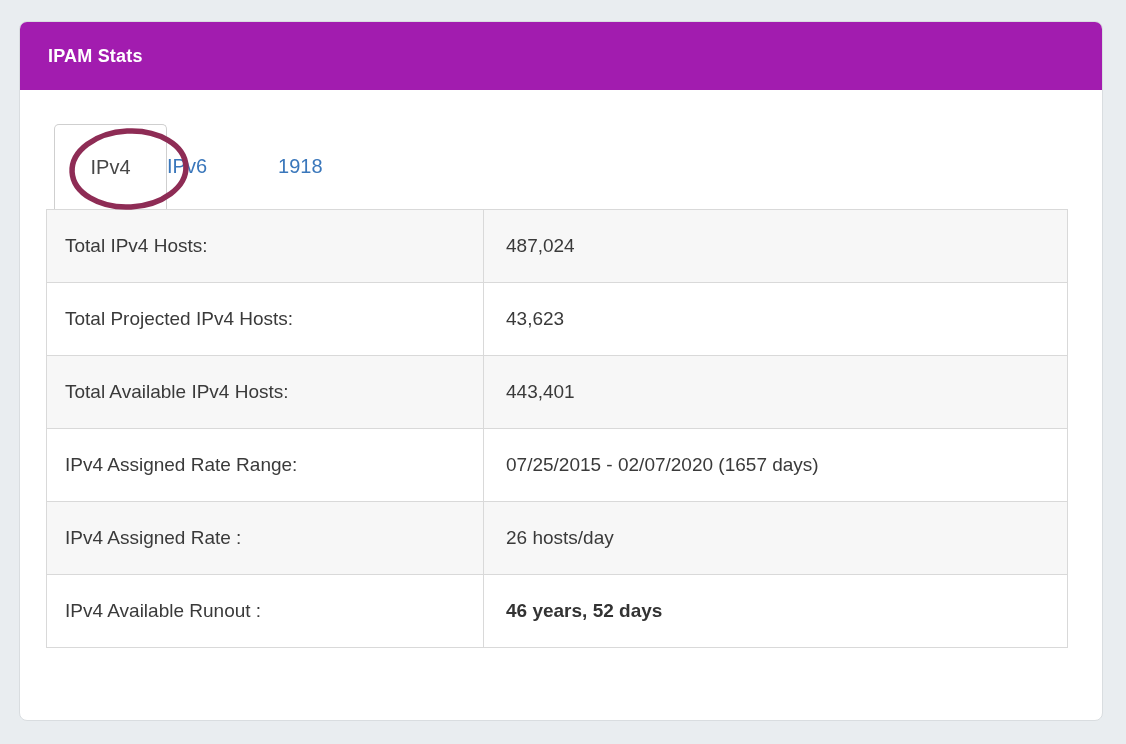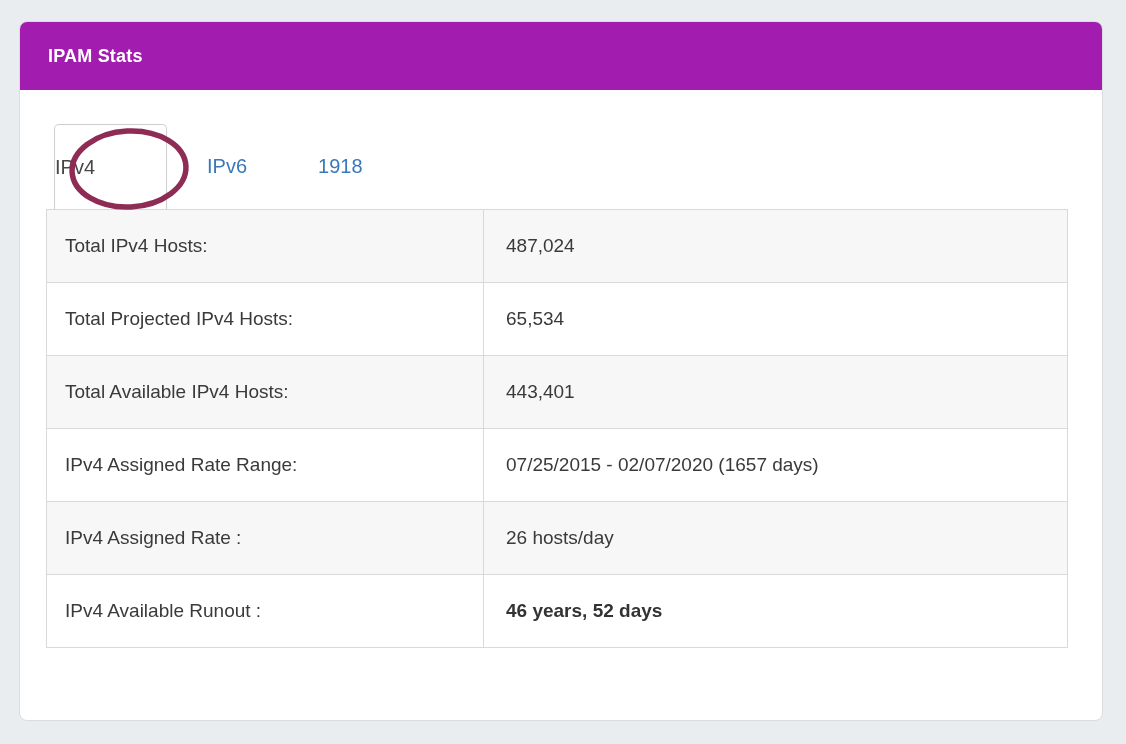--- a/index.html
+++ b/index.html
@@ -50,35 +50,36 @@
   }
   .tab-active {
     width: 113px;
     box-sizing: border-box;
     border: 1px solid #cfcfcf;
     border-bottom: none;
     border-radius: 5px 5px 0 0;
     background: #ffffff;
     display: flex;
     align-items: center;
+    justify-content: center;
     font-size: 20px;
     color: #474747;
     cursor: pointer;
     position: relative;
     z-index: 2;
   }
   .tab-link {
     display: flex;
     align-items: center;
     font-size: 20px;
     color: #3a77bb;
     cursor: pointer;
     text-decoration: none;
   }
-  .tab-link.ipv6 { margin-left: 40px; }
+  .tab-link.ipv6 { }
   .tab-link.t1918 { margin-left: 71px; align-items: center; }
   .annotation-svg {
     position: absolute;
     left: -14px;
     top: -12px;
     width: 160px;
     height: 110px;
     pointer-events: none;
     z-index: 3;
     overflow: visible;
@@ -126,21 +127,21 @@
       </a>
     </div>
     <table class="stats">
       <tbody>
           <tr>
             <td class="label-cell">Total IPv4 Hosts:</td>
             <td class="value-cell">487,024</td>
           </tr>
           <tr>
             <td class="label-cell">Total Projected IPv4 Hosts:</td>
-            <td class="value-cell">65,534</td>
+            <td class="value-cell">43,623</td>
           </tr>
           <tr>
             <td class="label-cell">Total Available IPv4 Hosts:</td>
             <td class="value-cell">443,401</td>
           </tr>
           <tr>
             <td class="label-cell">IPv4 Assigned Rate Range:</td>
             <td class="value-cell">07/25/2015 - 02/07/2020 (1657 days)</td>
           </tr>
           <tr>

